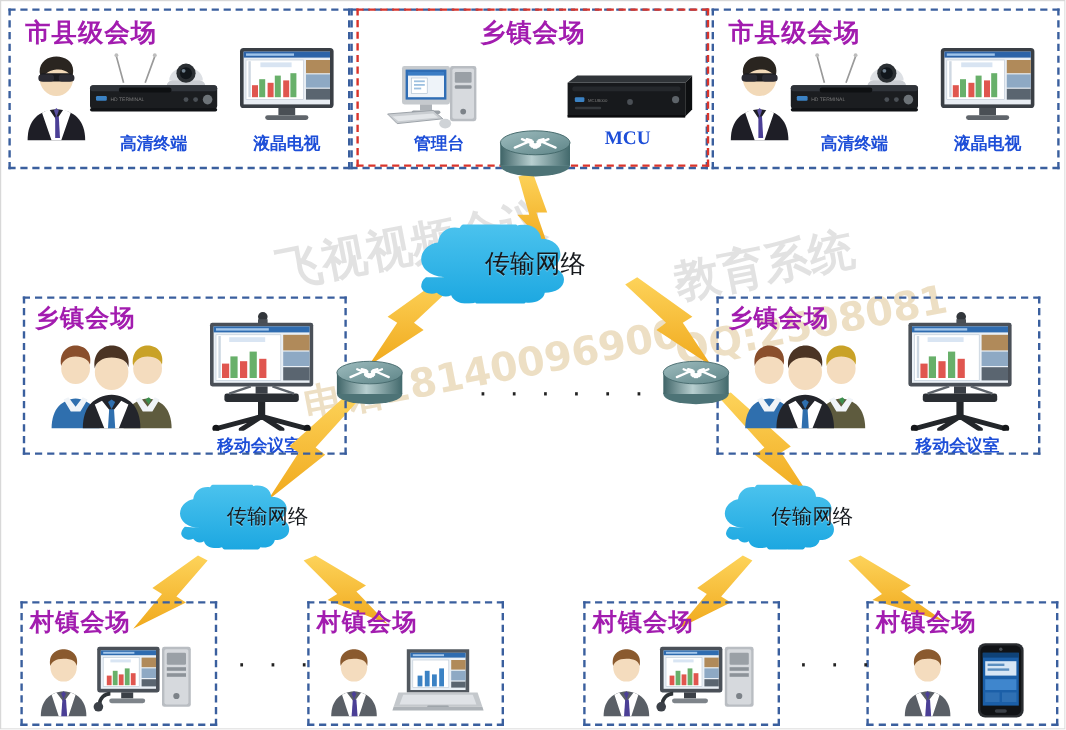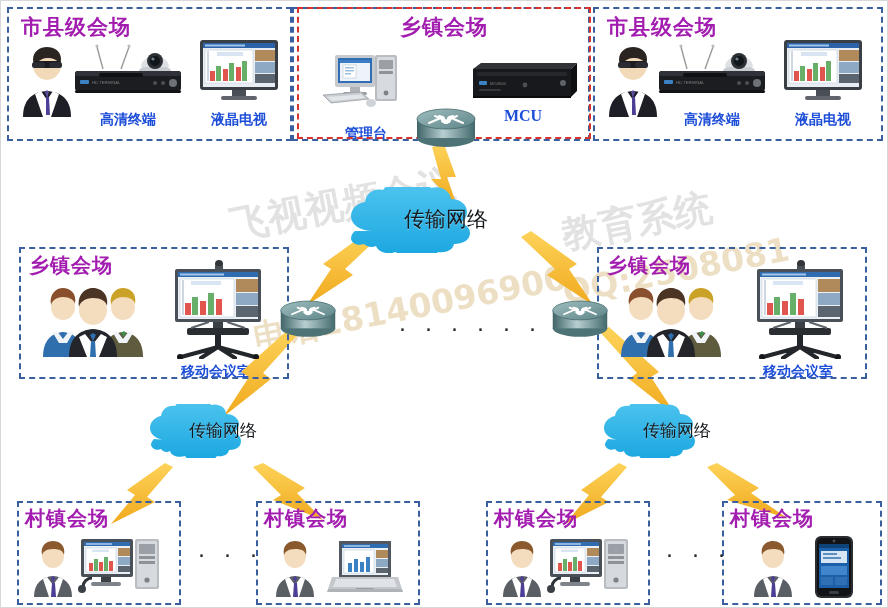--- a/index.html
+++ b/index.html
@@ -220,21 +220,21 @@
     <rect x="22" y="14" width="13" height="13" fill="#ffffff" stroke="#aabbcc" stroke-width="0.5"></rect>
     <rect x="24" y="16" width="9" height="1.5" fill="#9dc0e0"></rect>
     <rect x="24" y="19" width="9" height="1.5" fill="#9dc0e0"></rect>
     <rect x="24" y="22" width="6" height="1.5" fill="#9dc0e0"></rect>
     <rect x="29" y="36" width="10" height="5" fill="#aeb3b8"></rect>
     <rect x="22" y="41" width="24" height="3" rx="1.5" fill="#9aa0a6"></rect>
     <path d="M2 44 L40 41 L48 48 L10 52 Z" fill="#c9cdd1" stroke="#9aa0a6" stroke-width="0.8"></path>
     <path d="M6 46 L40 43.5 L44 47 L11 50 Z" fill="#e3e6e9"></path>
     <ellipse cx="50" cy="52" rx="5" ry="4" fill="#cfd3d7"></ellipse>
   </svg>
-  <div class="cap" style="left:322px;top:124px;width:86px;font-family:Liberation Serif, serif;">管理台</div>
+  <div class="cap" style="left:322px;top:110px;width:86px;font-family:Liberation Serif, serif;">管理台</div>
 
   <svg class="dev" style="left:466px;top:58px;" width="110" height="46" viewBox="0 0 110 46">
     <path d="M6 10 L104 10 L104 38 L6 38 Z" fill="#17191c"></path>
     <path d="M6 10 L14 4 L110 4 L104 10 Z" fill="#303438"></path>
     <path d="M104 10 L110 4 L110 32 L104 38 Z" fill="#0d0f11"></path>
     <rect x="10" y="13" width="90" height="4" rx="1.5" fill="#25282c"></rect>
     <rect x="12" y="22" width="8" height="4" rx="1" fill="#3b82c4"></rect>
     <text x="23" y="26" font-size="3.6" fill="#7d7d7d" font-family="sans-serif">MCU8000</text>
     <rect x="12" y="30" width="22" height="2" rx="1" fill="#34383c"></rect>
     <circle cx="58" cy="26" r="2.4" fill="#4a4f55"></circle>

